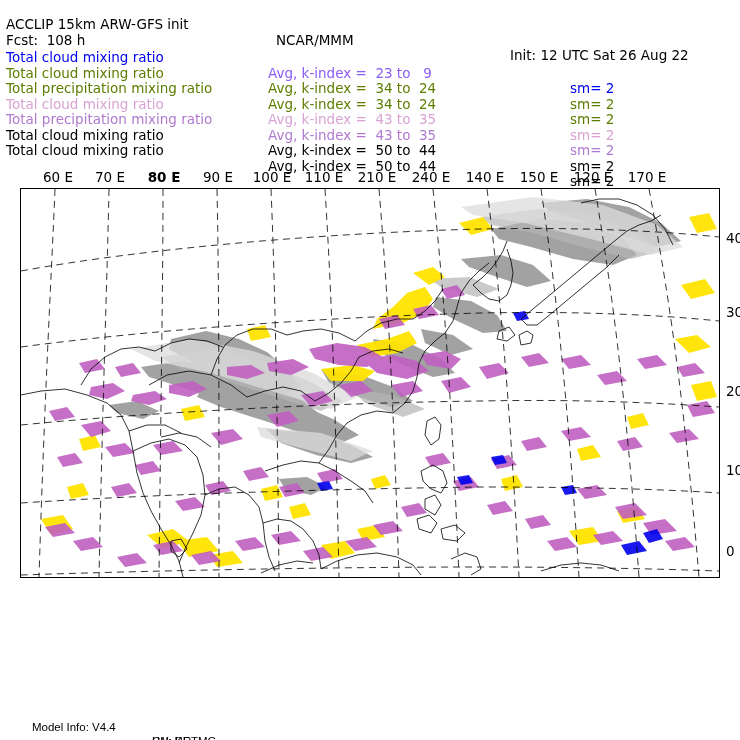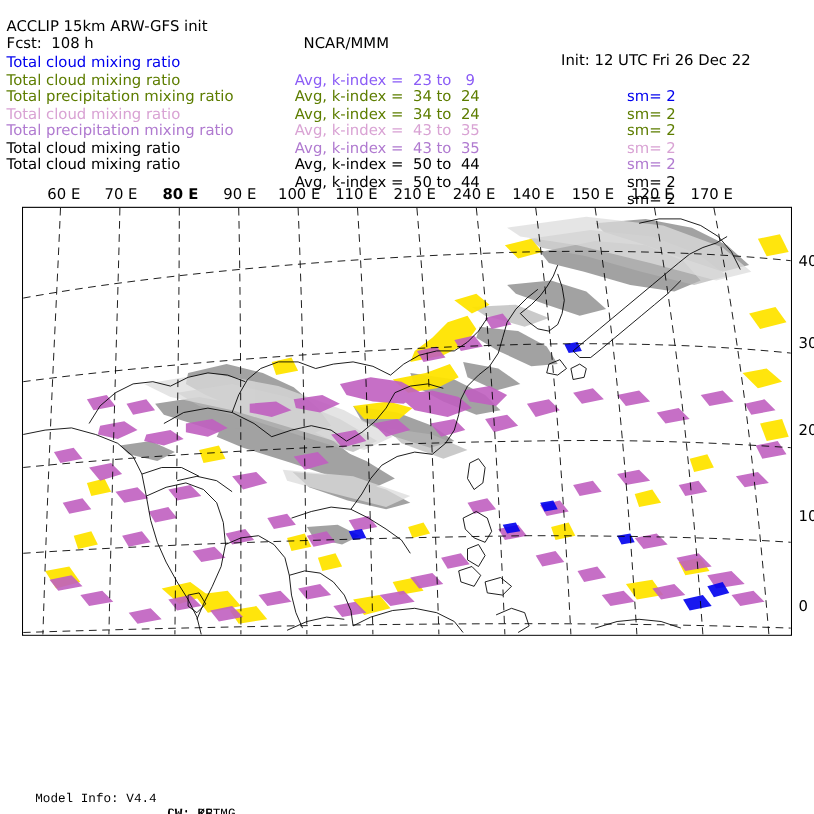--- a/index.html
+++ b/index.html
@@ -72,34 +72,34 @@
   .lat-label { position: absolute; white-space: pre; }
 
   
   .footer {
     position: absolute;
     left: 0;
     top: 706px;
     width: 740px;
     font-size: 11.5px;
     line-height: 14px;
-    font-family: Liberation Mono, monospace;
+    font-family: Liberation Sans, sans-serif;
   }
   .footer-row { position: relative; height: 14px; white-space: pre; }
   .f-seg { position: absolute; white-space: pre; }
 </style>
 </head>
 <body>
 
 <div class="header">
 
   <div class="hdr-row" style="top:2px;">
     <span class="col-a">ACCLIP 15km ARW-GFS init</span>
     <span class="col-b">NCAR/MMM</span>
-    <span class="col-c">Init: 12 UTC Fri 26 Dec 22</span>
+    <span class="col-c">Init: 12 UTC Sat 26 Aug 22</span>
   </div>
 
   <div class="hdr-row" style="top:17.5px;">
     <span class="col-a">Fcst:  108 h</span>
   </div>
 
   <div class="hdr-row" style="top:35px;">
     <span class="col-a" style="color:#0000ee;">Total cloud mixing ratio</span>
     <span class="col-b2" style="color:#8b5cf6;">Avg, k-index =  23 to   9</span>
     <span class="col-c2" style="color:#0000ee;">sm= 2</span>

